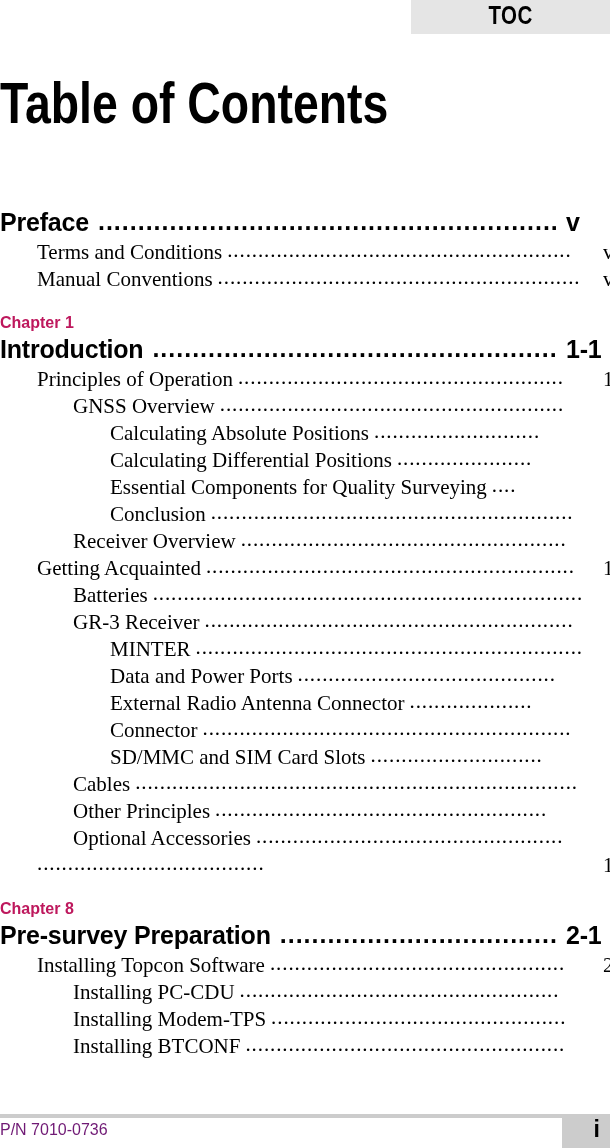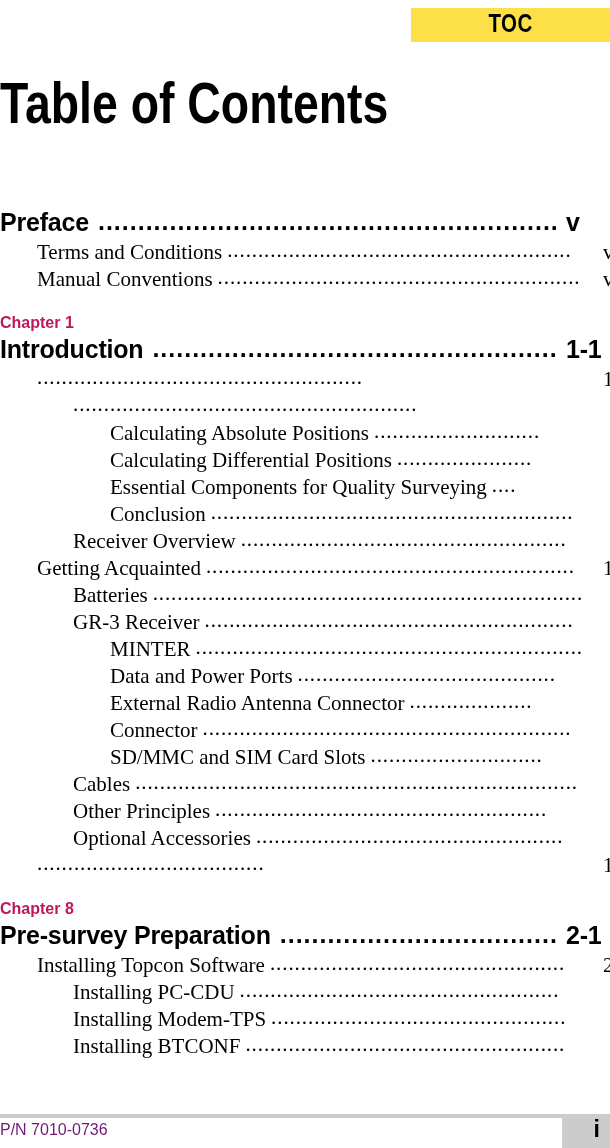--- a/index.html
+++ b/index.html
@@ -11,25 +11,25 @@
     width: 610px;
     height: 1148px;
     position: relative;
     font-family: "Liberation Serif", serif;
     overflow: hidden;
   }
 
   
   .toc-tab {
     position: absolute;
-    top: 8px;
+    top: 0;
     left: 411px;
     width: 199px;
     height: 34px;
-    background: #fde047;
+    background: #e5e5e5;
   }
   .toc-tab-label {
     position: absolute;
     top: 1px;
     left: 0;
     width: 243px;
     text-align: center;
     font-family: "Liberation Sans Narrow", "Liberation Sans", sans-serif;
     font-weight: bold;
     font-size: 25px;
@@ -204,24 +204,26 @@
       <span class="pageno">viii</span>
     </div>
     <div class="gap-lg"></div>
     <div class="chapter-caption">Chapter 1</div>
     <div class="entry lvl1">
       <span class="title">Introduction</span>
       <span class="leader">...........................................................</span>
       <span class="pageno">1-1</span>
     </div>
     <div class="entry sub lvl2">
+      <span class="title">Principles of Operation</span>
       <span class="leader">.....................................................</span>
       <span class="pageno">1-2</span>
     </div>
     <div class="entry sub lvl3">
+      <span class="title">GNSS Overview</span>
       <span class="leader">........................................................</span>
     </div>
     <div class="entry sub lvl4">
       <span class="title">Calculating Absolute Positions</span>
       <span class="leader">...........................</span>
     </div>
     <div class="entry sub lvl4">
       <span class="title">Calculating Differential Positions</span>
       <span class="leader">......................</span>
     </div>

